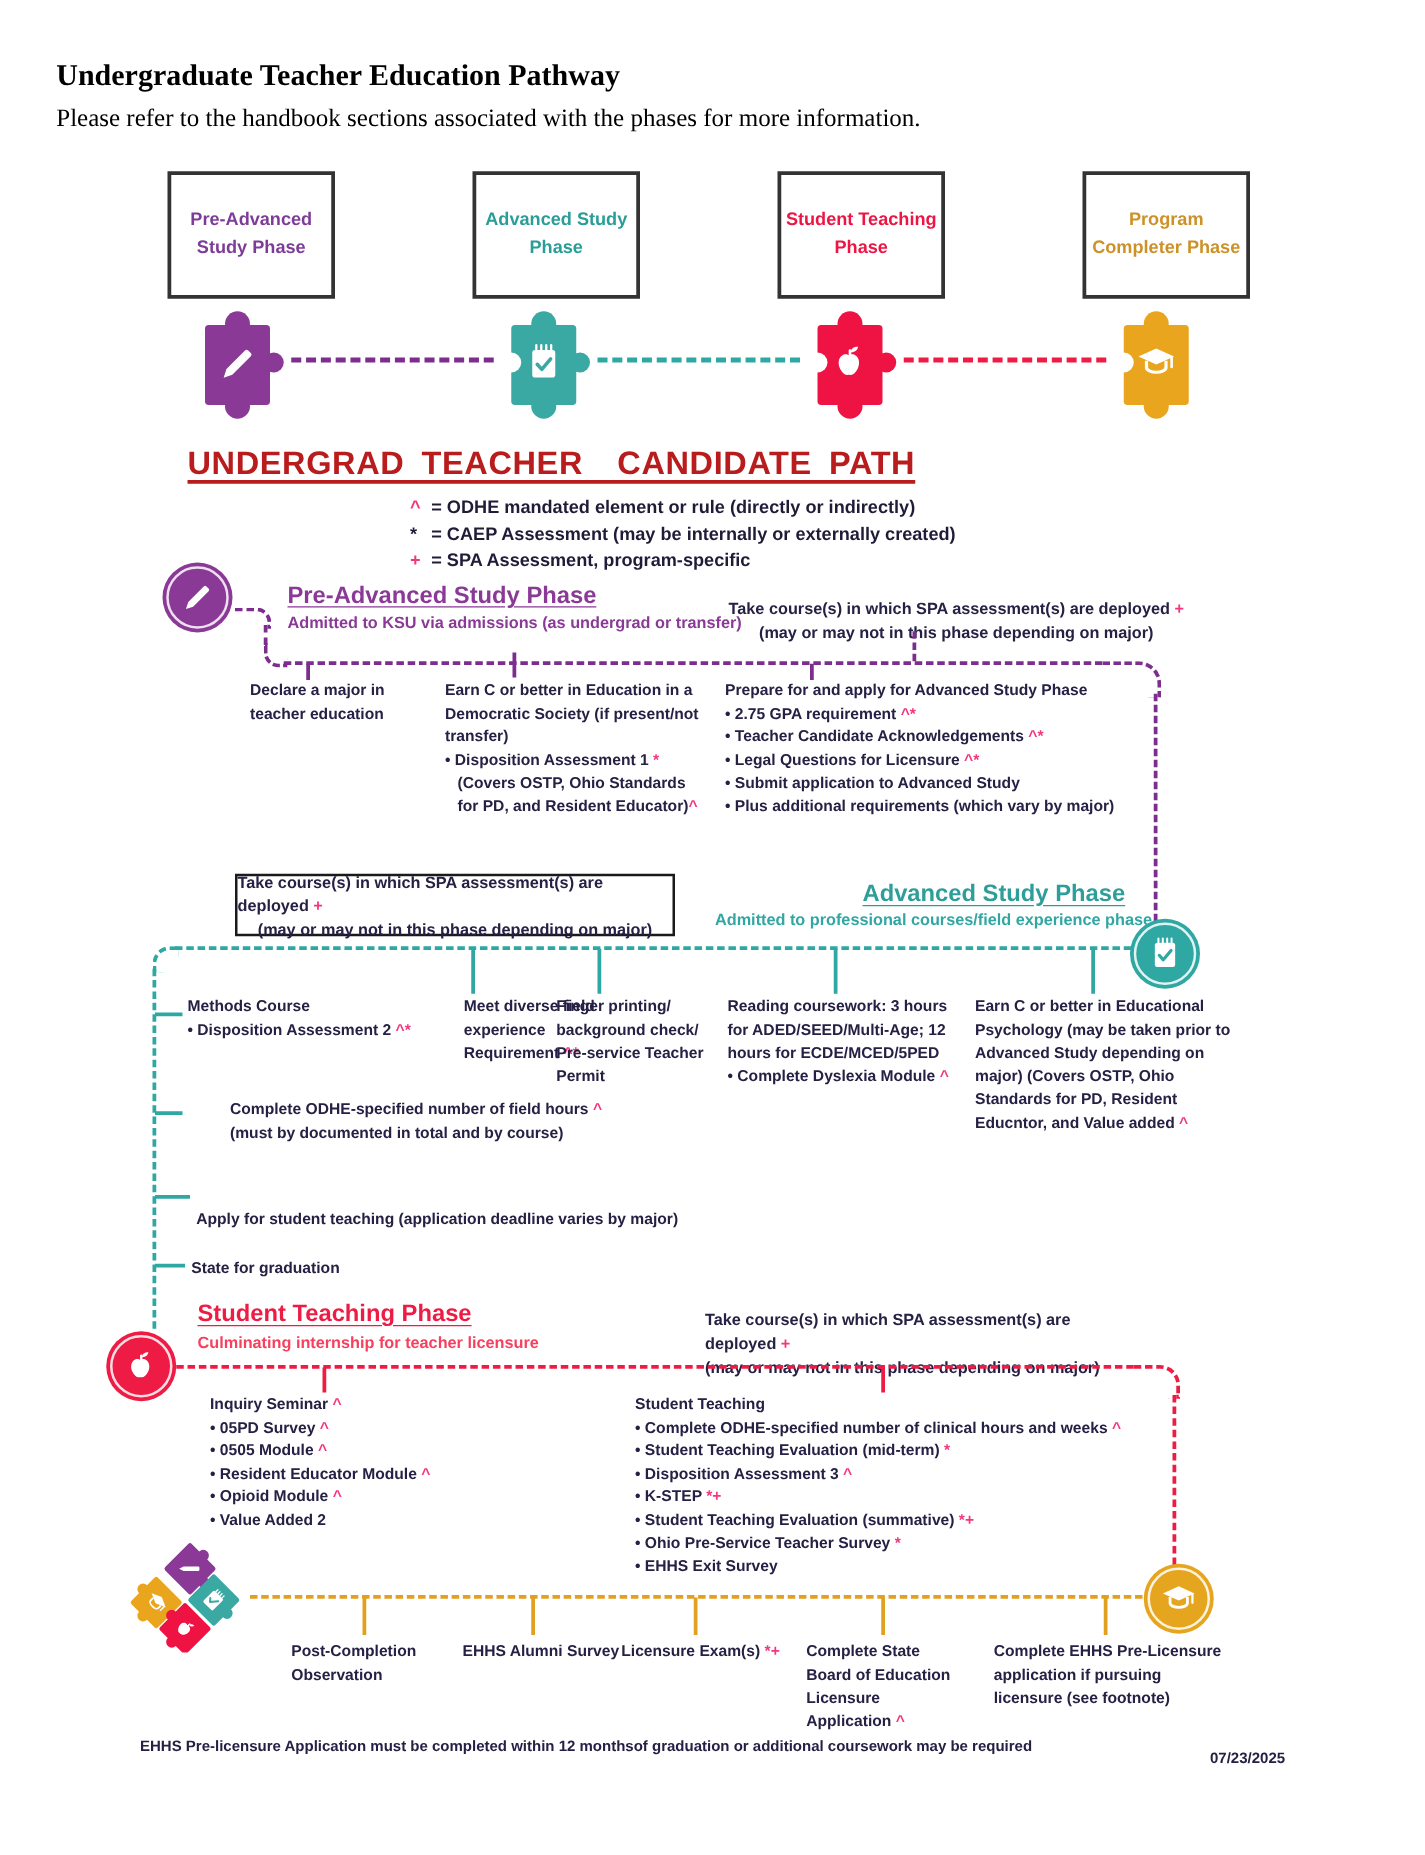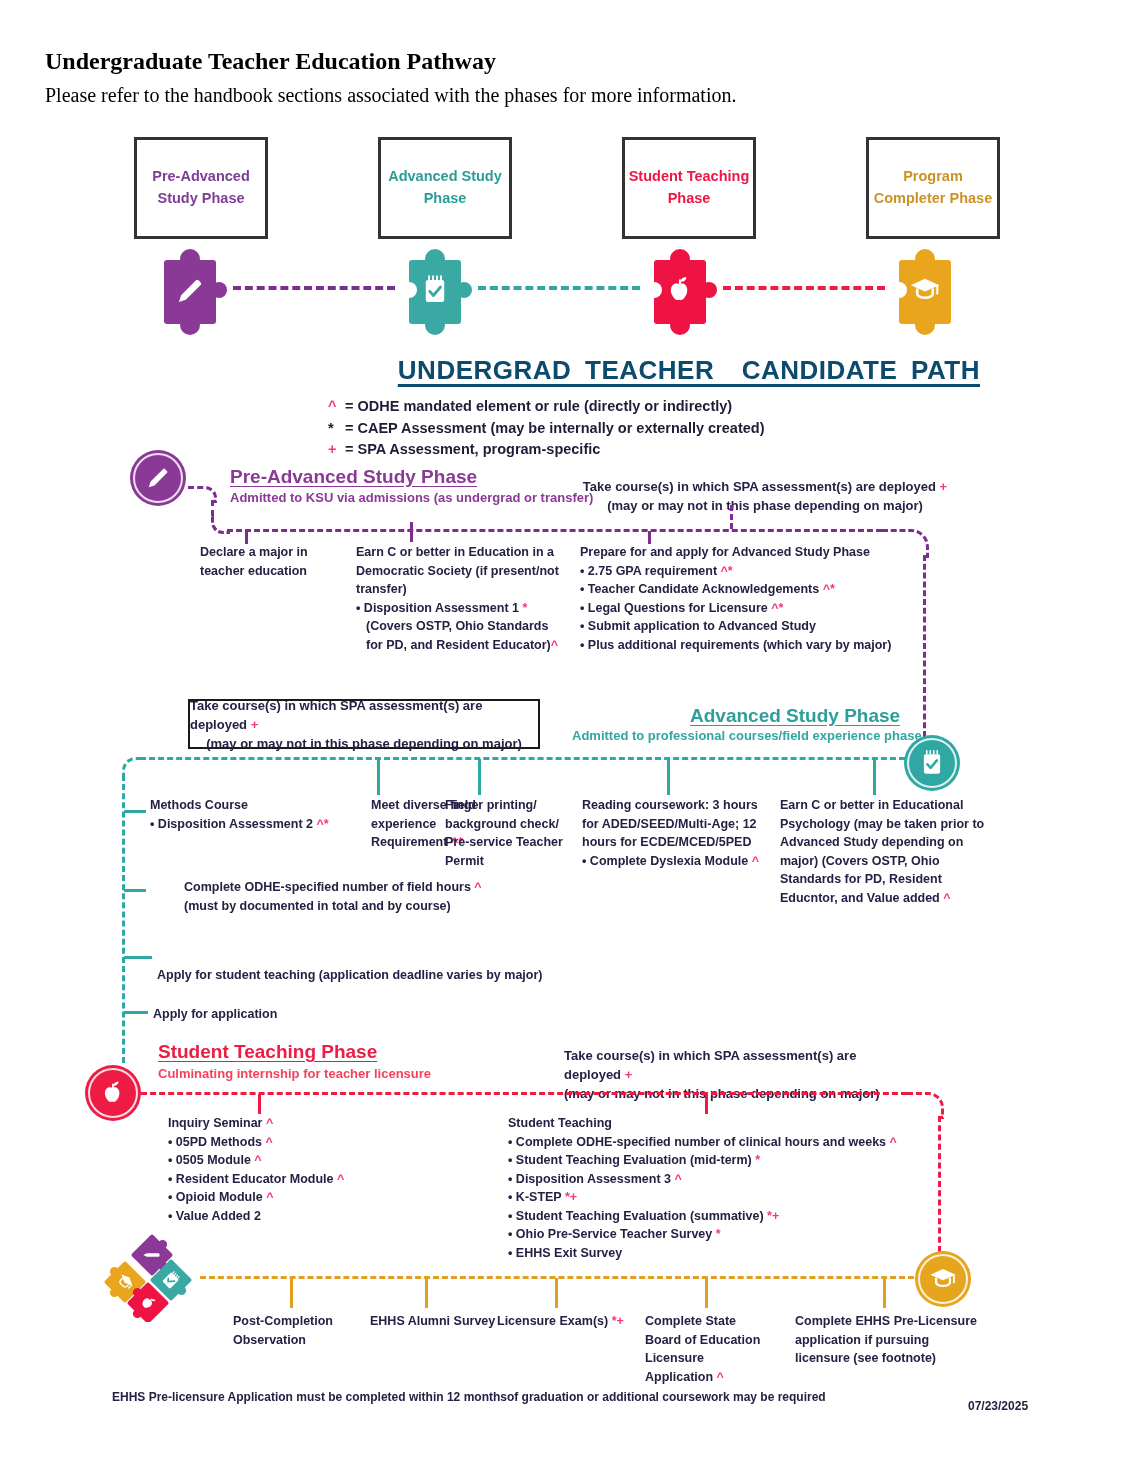--- a/index.html
+++ b/index.html
@@ -7,22 +7,22 @@
         font-family:"Liberation Sans",sans-serif;color:#262144;}
   .abs{position:absolute;}
   
   .h-title{font-family:"Liberation Serif",serif;font-weight:700;font-size:24px;color:#000;}
   .h-sub{font-family:"Liberation Serif",serif;font-size:20px;color:#000;}
   
   .pbox{position:absolute;top:137px;width:124px;height:92px;border:3px solid #333;background:#fff;
         display:flex;align-items:center;justify-content:center;text-align:center;
         font-size:14.5px;font-weight:700;line-height:1.5;padding:2px;}
   
-  .main-title{position:absolute;left:150px;top:355px;width:830px;text-align:right;
-        font-size:26px;font-weight:800;color:#0c4a6e;letter-spacing:.5px;word-spacing:6px;
+  .main-title{position:absolute;left:150px;top:355px;width:830px;text-align:left;
+        font-size:26px;font-weight:800;color:#b91c1c;letter-spacing:.5px;word-spacing:6px;
         white-space:pre;text-decoration:underline;text-decoration-thickness:3px;text-underline-offset:5px;}
   
   .legend{position:absolute;left:328px;top:396px;font-size:14.5px;font-weight:700;color:#201c38;line-height:21.5px;}
   .legend .lsym{display:inline-block;width:17px;}
   
   .t{font-size:12.5px;font-weight:700;line-height:18.5px;color:#262144;}
   .sym{color:#f4367f;font-weight:700;}
   .sym.dark{color:#201c38;}
   .li{font-size:12.5px;font-weight:700;line-height:18.5px;color:#262144;}
   .li.c{padding-left:10px;}
@@ -231,21 +231,21 @@
       </div>
   </div>
   <div class="abs t" style="left:780px;top:796px;width:220px;">
     <span>Earn C or better in Educational Psychology (may be taken prior to Advanced Study depending on major) (Covers OSTP, Ohio Standards for PD, Resident Educntor, and Value added </span><span class="sym">^</span>
   </div>
   <div class="abs t" style="left:152px;top:878px;width:310px;margin-left:32px;">
     <div><span>Complete ODHE-specified number of field hours </span><span class="sym">^</span></div>
     <div>(must by documented in total and by course)</div>
   </div>
   <div class="abs t" style="left:157px;top:950px;width:430px;margin-top:16px;">Apply for student teaching (application deadline varies by major)</div>
-  <div class="abs t" style="left:153px;top:1005px;width:200px;">Apply for application</div>
+  <div class="abs t" style="left:153px;top:1005px;width:200px;">State for graduation</div>
 
   <div class="abs sec-h red-h" style="left:158px;top:1041px;">Student Teaching Phase</div>
   <div class="abs sec-sub red-s" style="left:158px;top:1066px;">Culminating internship for teacher licensure</div>
   <div class="badge bR" style="left:85px;top:1065px;">
     <svg width="32" height="32" viewBox="0 0 24 24">
         <use href="#ic-apple" style="color:#fff"></use>
       </svg>
   </div>
   <div class="abs spa" style="left:564px;top:1046px;width:340px;">
     <div><span>Take course(s) in which SPA assessment(s) are deployed </span><span class="sym">+</span></div>
@@ -254,21 +254,21 @@
 
   <div class="dh cR" style="left:141px;top:1092px;width:766px;"></div>
   <div class="crTR cR" style="left:907px;top:1092px;width:34px;height:24px;border-top-right-radius:16px;"></div>
   <div class="dv cR" style="left:938px;top:1116px;height:136px;"></div>
   <div class="sv cR" style="left:258px;top:1094px;height:20px;"></div>
   <div class="sv cR" style="left:705px;top:1094px;height:20px;"></div>
 
   <div class="abs" style="left:168px;top:1114px;width:240px;">
     <div class="t"><span>Inquiry Seminar </span><span class="sym">^</span></div>
     <div>
-        <div class="li b"><span>• 05PD Methods </span><span class="sym">^</span></div>
+        <div class="li b"><span>• 05PD Survey </span><span class="sym">^</span></div>
         <div class="li b"><span>• 0505 Module </span><span class="sym">^</span></div>
         <div class="li b"><span>• Resident Educator Module </span><span class="sym">^</span></div>
         <div class="li b"><span>• Opioid Module </span><span class="sym">^</span></div>
         <div class="li b"><span>• Value Added 2</span></div>
       </div>
   </div>
   <div class="abs" style="left:508px;top:1114px;width:398px;">
     <div class="t">Student Teaching</div>
     <div>
         <div class="li b"><span>• Complete ODHE-specified number of clinical hours and weeks </span><span class="sym">^</span></div>

